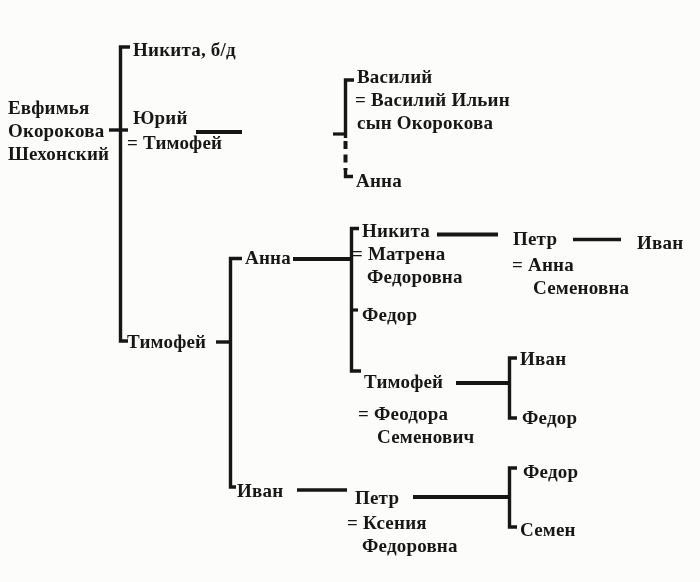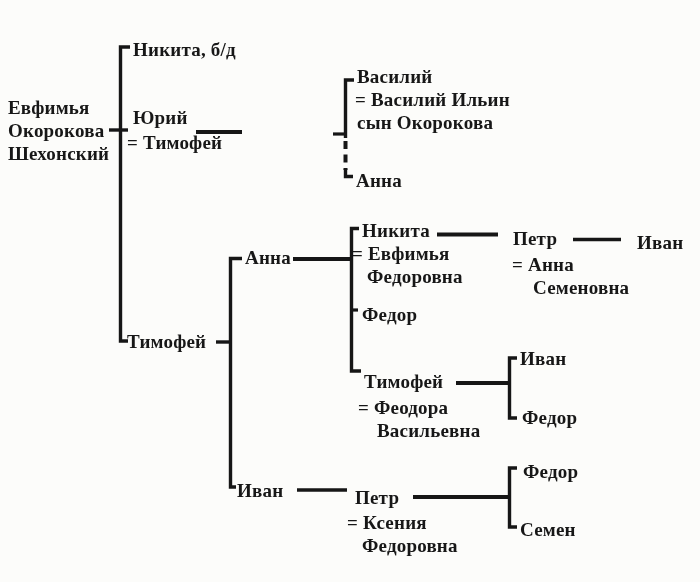--- a/index.html
+++ b/index.html
@@ -92,32 +92,32 @@
   <div class="node" style="left:245px;top:246px">
     <div>Анна</div>
   </div>
 
   <div class="node" style="left:237px;top:479px">
     <div>Иван</div>
   </div>
 
   <div class="node" style="left:362px;top:219px">
     <div>Никита</div>
-    <div style="margin-left:-10px">= Евфимья</div>
+    <div style="margin-left:-10px">= Матрена</div>
     <div style="margin-left:5px">Федоровна</div>
   </div>
 
   <div class="node" style="left:362px;top:303px">
     <div>Федор</div>
   </div>
 
   <div class="node" style="left:364px;top:370px">
     <div>Тимофей</div>
-    <div style="margin-left:-6px;margin-top:3px">= Феодора</div>
-    <div style="margin-left:13px">Васильевна</div>
+    <div style="margin-left:-6px;margin-top:9px">= Феодора</div>
+    <div style="margin-left:13px">Семенович</div>
   </div>
 
   <div class="node" style="left:513px;top:227px">
     <div>Петр</div>
     <div style="margin-left:-1px;margin-top:3px">= Анна</div>
     <div style="margin-left:20px">Семеновна</div>
   </div>
 
   <div class="node" style="left:637px;top:231px">
     <div>Иван</div>

